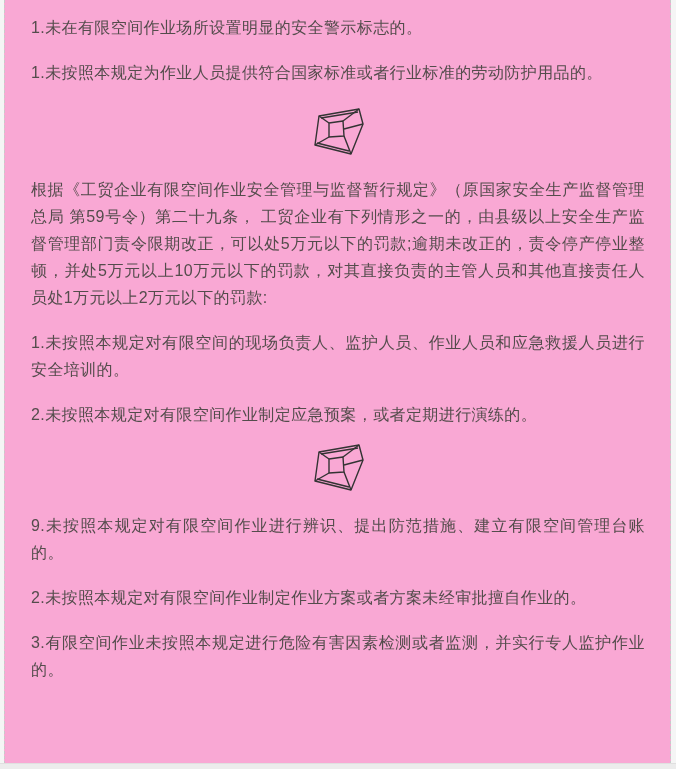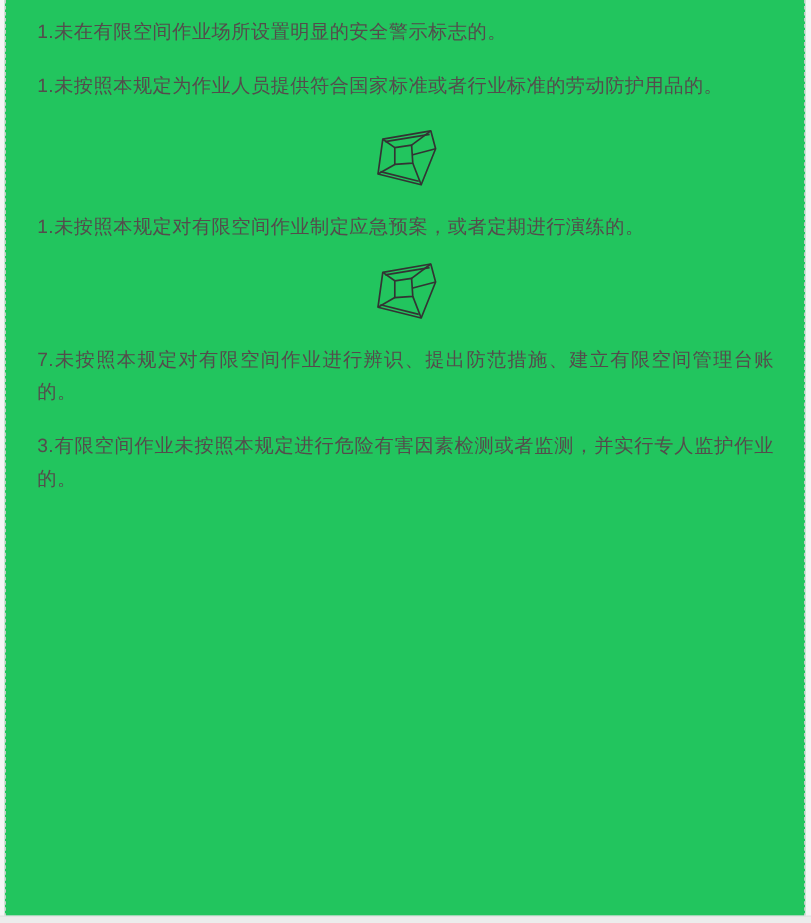--- a/index.html
+++ b/index.html
@@ -6,21 +6,21 @@
   body{
     width:676px;height:769px;overflow:hidden;
     background:#f5f5f5;
     font-family:"Liberation Sans","DejaVu Sans",sans-serif;
   }
   .page{
     position:relative;width:676px;height:769px;background:#f5f5f5;
   }
   .inner{
     position:absolute;left:4px;right:5px;top:0;bottom:5px;
-    background:#22c55e;
+    background:#f9a8d4;
     border-left:1px dashed #c9c9c9;
     border-right:1px dashed #c9c9c9;
     box-sizing:border-box;
     overflow:hidden;
   }
   .content{
     padding:4px 25px 0 26px;
     color:#544c4c;
     font-size:16px;
     line-height:27px;
@@ -57,35 +57,38 @@
           <line x1="14" y1="12" x2="24" y2="19"></line>
           <line x1="54" y1="5" x2="38" y2="17"></line>
           <line x1="58" y1="20" x2="39" y2="25"></line>
           <line x1="46" y1="50" x2="39" y2="32"></line>
           <line x1="10" y1="41" x2="24" y2="33"></line>
           <line x1="16" y1="14" x2="53" y2="8"></line>
           <line x1="12" y1="39" x2="44" y2="47"></line>
         </svg>
       </div>
 
-      <p class="tight">1.未按照本规定对有限空间作业制定应急预案，或者定期进行演练的。</p>
+      <p>根据《工贸企业有限空间作业安全管理与监督暂行规定》（原国家安全生产监督管理总局 第59号令）第二十九条， 工贸企业有下列情形之一的，由县级以上安全生产监督管理部门责令限期改正，可以处5万元以下的罚款;逾期未改正的，责令停产停业整顿，并处5万元以上10万元以下的罚款，对其直接负责的主管人员和其他直接责任人员处1万元以上2万元以下的罚款:</p>
+      <p>1.未按照本规定对有限空间的现场负责人、监护人员、作业人员和应急救援人员进行安全培训的。</p>
+      <p class="tight">2.未按照本规定对有限空间作业制定应急预案，或者定期进行演练的。</p>
 
       <div class="divider">
         <svg width="66" height="58" viewBox="0 0 66 58" fill="none" stroke="#333333" stroke-width="1.4" stroke-linejoin="round">
           <polygon points="14,12 54,5 58,20 46,50 10,41"></polygon>
           <polygon points="24,19 38,17 39,32 24,33"></polygon>
           <line x1="14" y1="12" x2="24" y2="19"></line>
           <line x1="54" y1="5" x2="38" y2="17"></line>
           <line x1="58" y1="20" x2="39" y2="25"></line>
           <line x1="46" y1="50" x2="39" y2="32"></line>
           <line x1="10" y1="41" x2="24" y2="33"></line>
           <line x1="16" y1="14" x2="53" y2="8"></line>
           <line x1="12" y1="39" x2="44" y2="47"></line>
         </svg>
       </div>
 
-      <p>7.未按照本规定对有限空间作业进行辨识、提出防范措施、建立有限空间管理台账的。</p>
+      <p>9.未按照本规定对有限空间作业进行辨识、提出防范措施、建立有限空间管理台账的。</p>
+      <p>2.未按照本规定对有限空间作业制定作业方案或者方案未经审批擅自作业的。</p>
       <p>3.有限空间作业未按照本规定进行危险有害因素检测或者监测，并实行专人监护作业的。</p>
 
     </div>
   </div>
   <div class="bottom-bar"></div>
 </div>
 
 </body></html>

